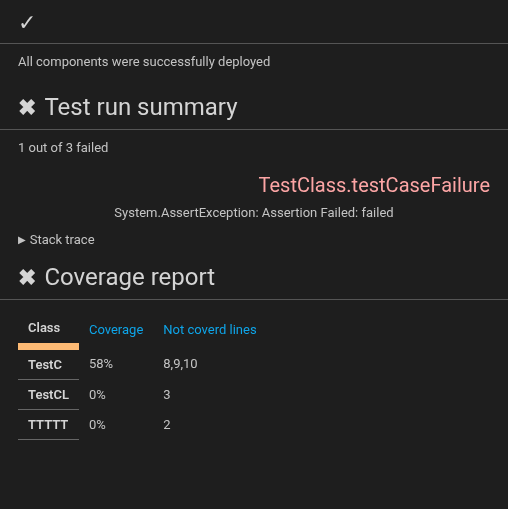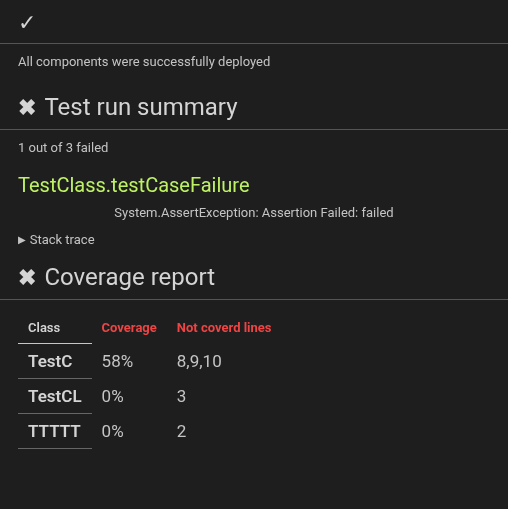--- a/index.html
+++ b/index.html
@@ -36,21 +36,22 @@
     }
     .body-text {
       padding: 10px 18px 14px 18px;
       font-size: 13px;
       color: #c4c4c4;
     }
     .sub-header {
       font-size: 20px;
       font-weight: 400;
       padding: 4px 18px 4px 18px;
-      color: #bef264;
+      color: #fca5a5;
+      text-align: right;
     }
     .error-text {
       padding: 4px 18px 8px 18px;
       font-size: 13px;
       color: #c4c4c4;
       text-align: center;
     }
     .stack-trace {
       padding: 4px 18px 6px 18px;
       font-size: 13px;
@@ -63,39 +64,39 @@
     .triangle {
       font-size: 10px;
       display: inline-block;
     }
     table {
       border-collapse: collapse;
       margin: 12px 18px 0 18px;
     }
     th {
       text-align: left;
-      font-weight: 700;
+      font-weight: 400;
       font-size: 13px;
       padding: 8px 10px 8px 10px;
-      color: #ef4444;
+      color: #0ea5e9;
     }
     td {
       padding: 7px 10px 7px 10px;
-      font-size: 17px;
+      font-size: 13px;
       color: #c4c4c4;
       margin-top: 8px;
     }
     th:first-child, td:first-child {
       border-bottom: 1px solid #666;
       font-weight: 600;
       color: #d4d4d4;
       min-width: 58px;
     }
     thead th:first-child {
-      border-bottom: 1px solid #fdba74;
+      border-bottom: 7px solid #fdba74;
     }
     .class-col {
       width: 60px;
     }
     .coverage-col {
       width: 64px;
     }
   </style>
 </head>
 <body>

